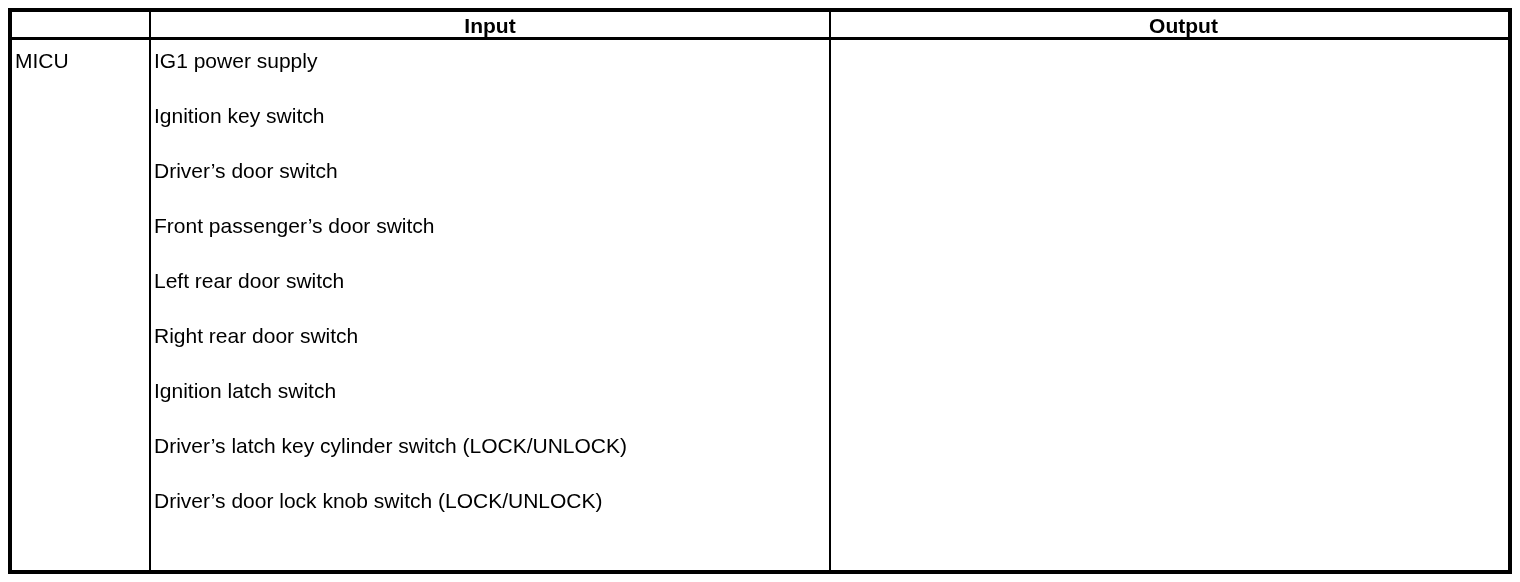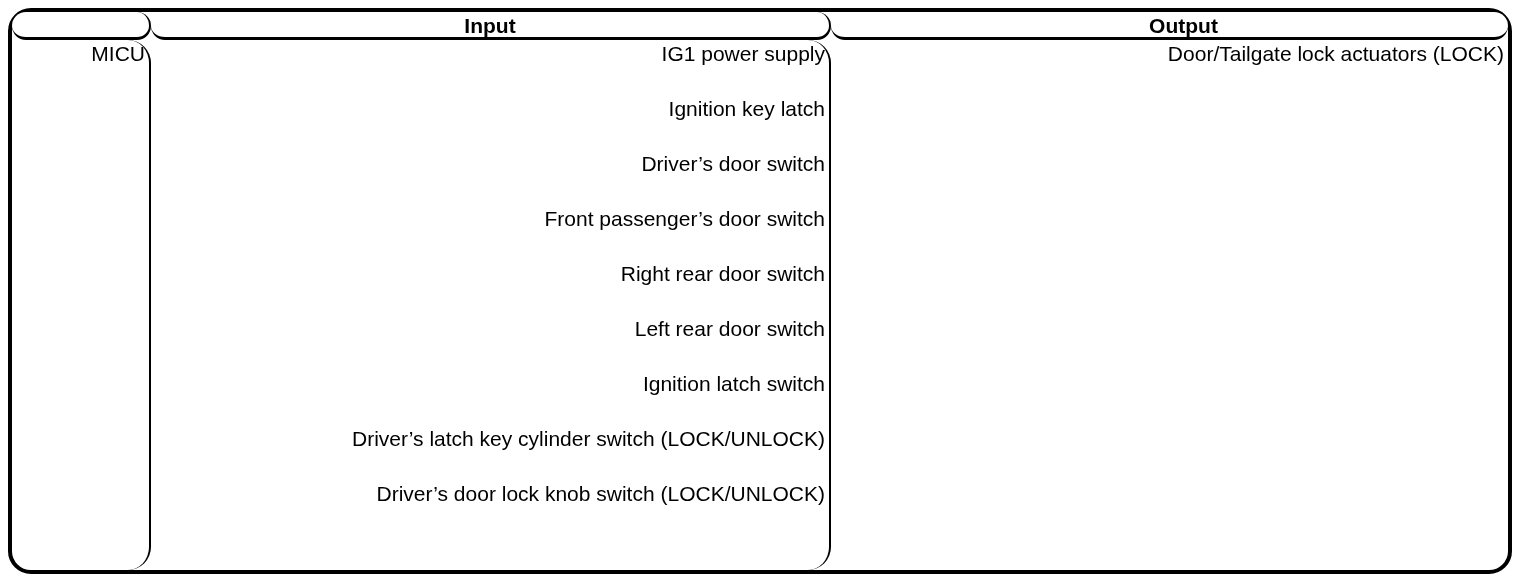--- a/index.html
+++ b/index.html
@@ -1,15 +1,15 @@
 <!DOCTYPE html>
 <html><head>
 <meta charset="utf-8">
 <style>
-  * { margin: 0; padding: 0; box-sizing: border-box; border-radius: 23px; }
+  * { margin: 0; padding: 0; box-sizing: border-box; }
   html, body {
     width: 1520px;
     height: 582px;
     background: #ffffff;
     color: #000000;
     font-family: "Liberation Sans", sans-serif;
     overflow: hidden;
   }
   .page {
     position: relative;
@@ -37,58 +37,55 @@
   .cell.last { border-right: none; padding-left: 28px; }
   .cell.header {
     border-bottom: 3px solid #000000;
     font-weight: bold;
     font-size: 21px;
     line-height: 27px;
     text-align: center;
     white-space: nowrap;
   }
   .cell.body {
-    padding: 2px 4px 0 3px;
+    padding: 9px 4px 0 3px;
     font-size: 21px;
-    text-align: right;
   }
   .unit-label {
     font-size: 21px;
     line-height: 24px;
     white-space: nowrap;
   }
   .item {
     height: 55px;
     line-height: 24px;
     white-space: nowrap;
-    margin-left: 48px;
   }
 </style>
 </head>
 <body>
 
 <div class="page">
   <div class="io-table">
 
     <div class="cell header"></div>
     <div class="cell header">Input</div>
     <div class="cell header last">Output</div>
 
     <div class="cell body">
       <div class="unit-label">MICU</div>
     </div>
     <div class="cell body">
         <div class="item">IG1 power supply</div>
-        <div class="item">Ignition key latch</div>
+        <div class="item">Ignition key switch</div>
         <div class="item">Driver’s door switch</div>
         <div class="item">Front passenger’s door switch</div>
+        <div class="item">Left rear door switch</div>
         <div class="item">Right rear door switch</div>
-        <div class="item">Left rear door switch</div>
         <div class="item">Ignition latch switch</div>
         <div class="item">Driver’s latch key cylinder switch (LOCK/UNLOCK)</div>
         <div class="item">Driver’s door lock knob switch (LOCK/UNLOCK)</div>
       </div>
     <div class="cell body last">
-        <div class="item">Door/Tailgate lock actuators (LOCK)</div>
       </div>
 
   </div>
 </div>
 
 </body></html>

